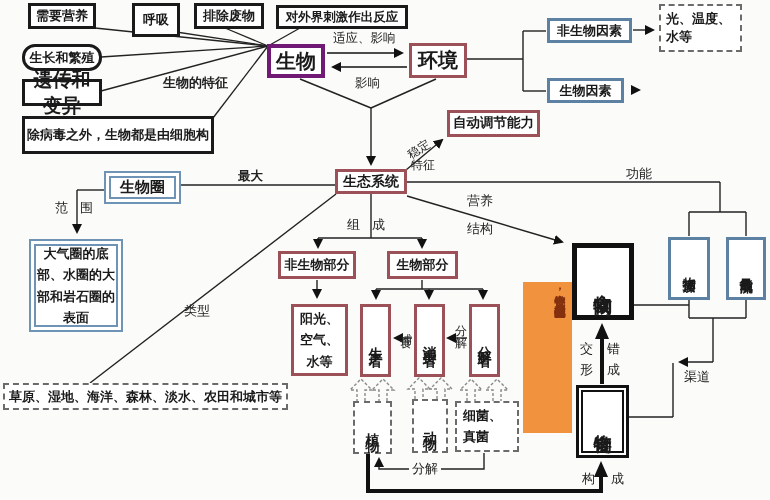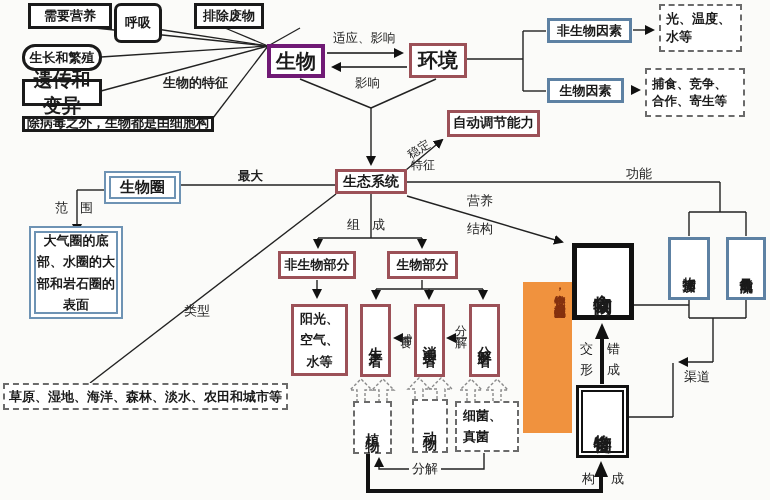--- a/index.html
+++ b/index.html
@@ -129,40 +129,40 @@
     <g stroke="#8a8a8a" stroke-width="1.4" stroke-dasharray="3 2" fill="none">
       <path d="M357,402 L357,390 L350,390 L361,379 L372,390 L365,390 L365,402"></path>
       <path d="M379,402 L379,390 L372,390 L383,379 L394,390 L387,390 L387,402"></path>
       <path d="M415,399 L415,389 L408,389 L419,378 L430,389 L423,389 L423,399"></path>
       <path d="M437,399 L437,389 L430,389 L441,378 L452,389 L445,389 L445,399"></path>
       <path d="M467,401 L467,390 L460,390 L471,379 L482,390 L475,390 L475,401"></path>
       <path d="M493,401 L493,390 L486,390 L497,379 L508,390 L501,390 L501,401"></path>
     </g>
   </svg>
 
-  <div class="box bk" style="left:28px;top:3px;width:84px;height:26px;font-size:13px;">需要营养</div>
-  <div class="box bk" style="left:114px;top:3px;width:48px;height:40px;font-size:13px;border-radius:7px;">呼吸</div>
+  <div class="box bk" style="left:28px;top:3px;width:68px;height:26px;font-size:13px;">需要营养</div>
+  <div class="box bk" style="left:132px;top:3px;width:48px;height:34px;font-size:13px;">呼吸</div>
   <div class="box bk" style="left:194px;top:3px;width:70px;height:26px;font-size:13px;">排除废物</div>
+  <div class="box bk" style="left:276px;top:5px;width:132px;height:24px;font-size:12.5px;">对外界刺激作出反应</div>
   <div class="box bk" style="left:22px;top:44px;width:80px;height:27px;font-size:13px;border-radius:13px;">生长和繁殖</div>
   <div class="box bk" style="left:22px;top:79px;width:80px;height:27px;font-size:19px;">遗传和变异</div>
-  <div class="box bk" style="left:22px;top:116px;width:192px;height:16px;font-size:13px;font-family:Liberation Mono, monospace;">除病毒之外，生物都是由细胞构</div>
+  <div class="box bk" style="left:22px;top:116px;width:192px;height:38px;font-size:13px;">除病毒之外，生物都是由细胞构</div>
 
   <div class="box blt" style="left:267px;top:44px;width:58px;height:34px;font-size:20px;">生物</div>
   <div class="box mr" style="left:409px;top:43px;width:58px;height:35px;font-size:20px;">环境</div>
 
   <div class="box bl" style="left:547px;top:18px;width:85px;height:25px;font-size:13px;">非生物因素</div>
   <div class="box bl" style="left:547px;top:78px;width:77px;height:25px;font-size:13px;">生物因素</div>
   <div class="box dash" style="left:659px;top:4px;width:83px;height:48px;font-size:13px;font-weight:bold;padding:2px 5px;justify-content:flex-start;text-align:left;">光、温度、水等</div>
-  <div class="box dash" style="left:645px;top:68px;width:100px;height:49px;font-size:12.5px;font-weight:bold;padding:2px 5px;text-align:left;">捕食、竞争、合作、寄生等</div>
 
   <div class="box mr" style="left:447px;top:110px;width:93px;height:27px;font-size:13.5px;">自动调节能力</div>
   <div class="box mr" style="left:335px;top:169px;width:72px;height:25px;font-size:14px;">生态系统</div>
 
   <div class="box dblblue" style="left:104px;top:171px;width:77px;height:33px;font-size:15px;">生物圈</div>
-  <div class="box dblblue" style="left:29px;top:226px;width:94px;height:93px;font-size:13px;line-height:1.65;padding:6px;">大气圈的底部、水圈的大部和岩石圈的表面</div>
+  <div class="box dblblue" style="left:29px;top:239px;width:94px;height:93px;font-size:13px;line-height:1.65;padding:6px;">大气圈的底部、水圈的大部和岩石圈的表面</div>
   <div class="box dash" style="left:3px;top:383px;width:285px;height:27px;font-size:13px;font-weight:bold;">草原、湿地、海洋、森林、淡水、农田和城市等</div>
 
   <div class="box mr" style="left:278px;top:251px;width:78px;height:28px;font-size:13px;">非生物部分</div>
   <div class="box mr" style="left:387px;top:251px;width:71px;height:28px;font-size:13px;">生物部分</div>
   <div class="box mr" style="left:291px;top:304px;width:57px;height:72px;font-size:13px;line-height:1.65;">阳光、空气、水等</div>
   <div class="box mr vert" style="left:360px;top:304px;width:31px;height:73px;font-size:14px;letter-spacing:4px;">生产者</div>
   <div class="box mr vert" style="left:414px;top:304px;width:31px;height:73px;font-size:14px;letter-spacing:4px;">消费者</div>
   <div class="box mr vert" style="left:469px;top:304px;width:31px;height:73px;font-size:14px;letter-spacing:4px;">分解者</div>
 
   <div class="box dash vert" style="left:353px;top:401px;width:39px;height:53px;font-size:14px;font-weight:bold;letter-spacing:6px;">植物</div>

